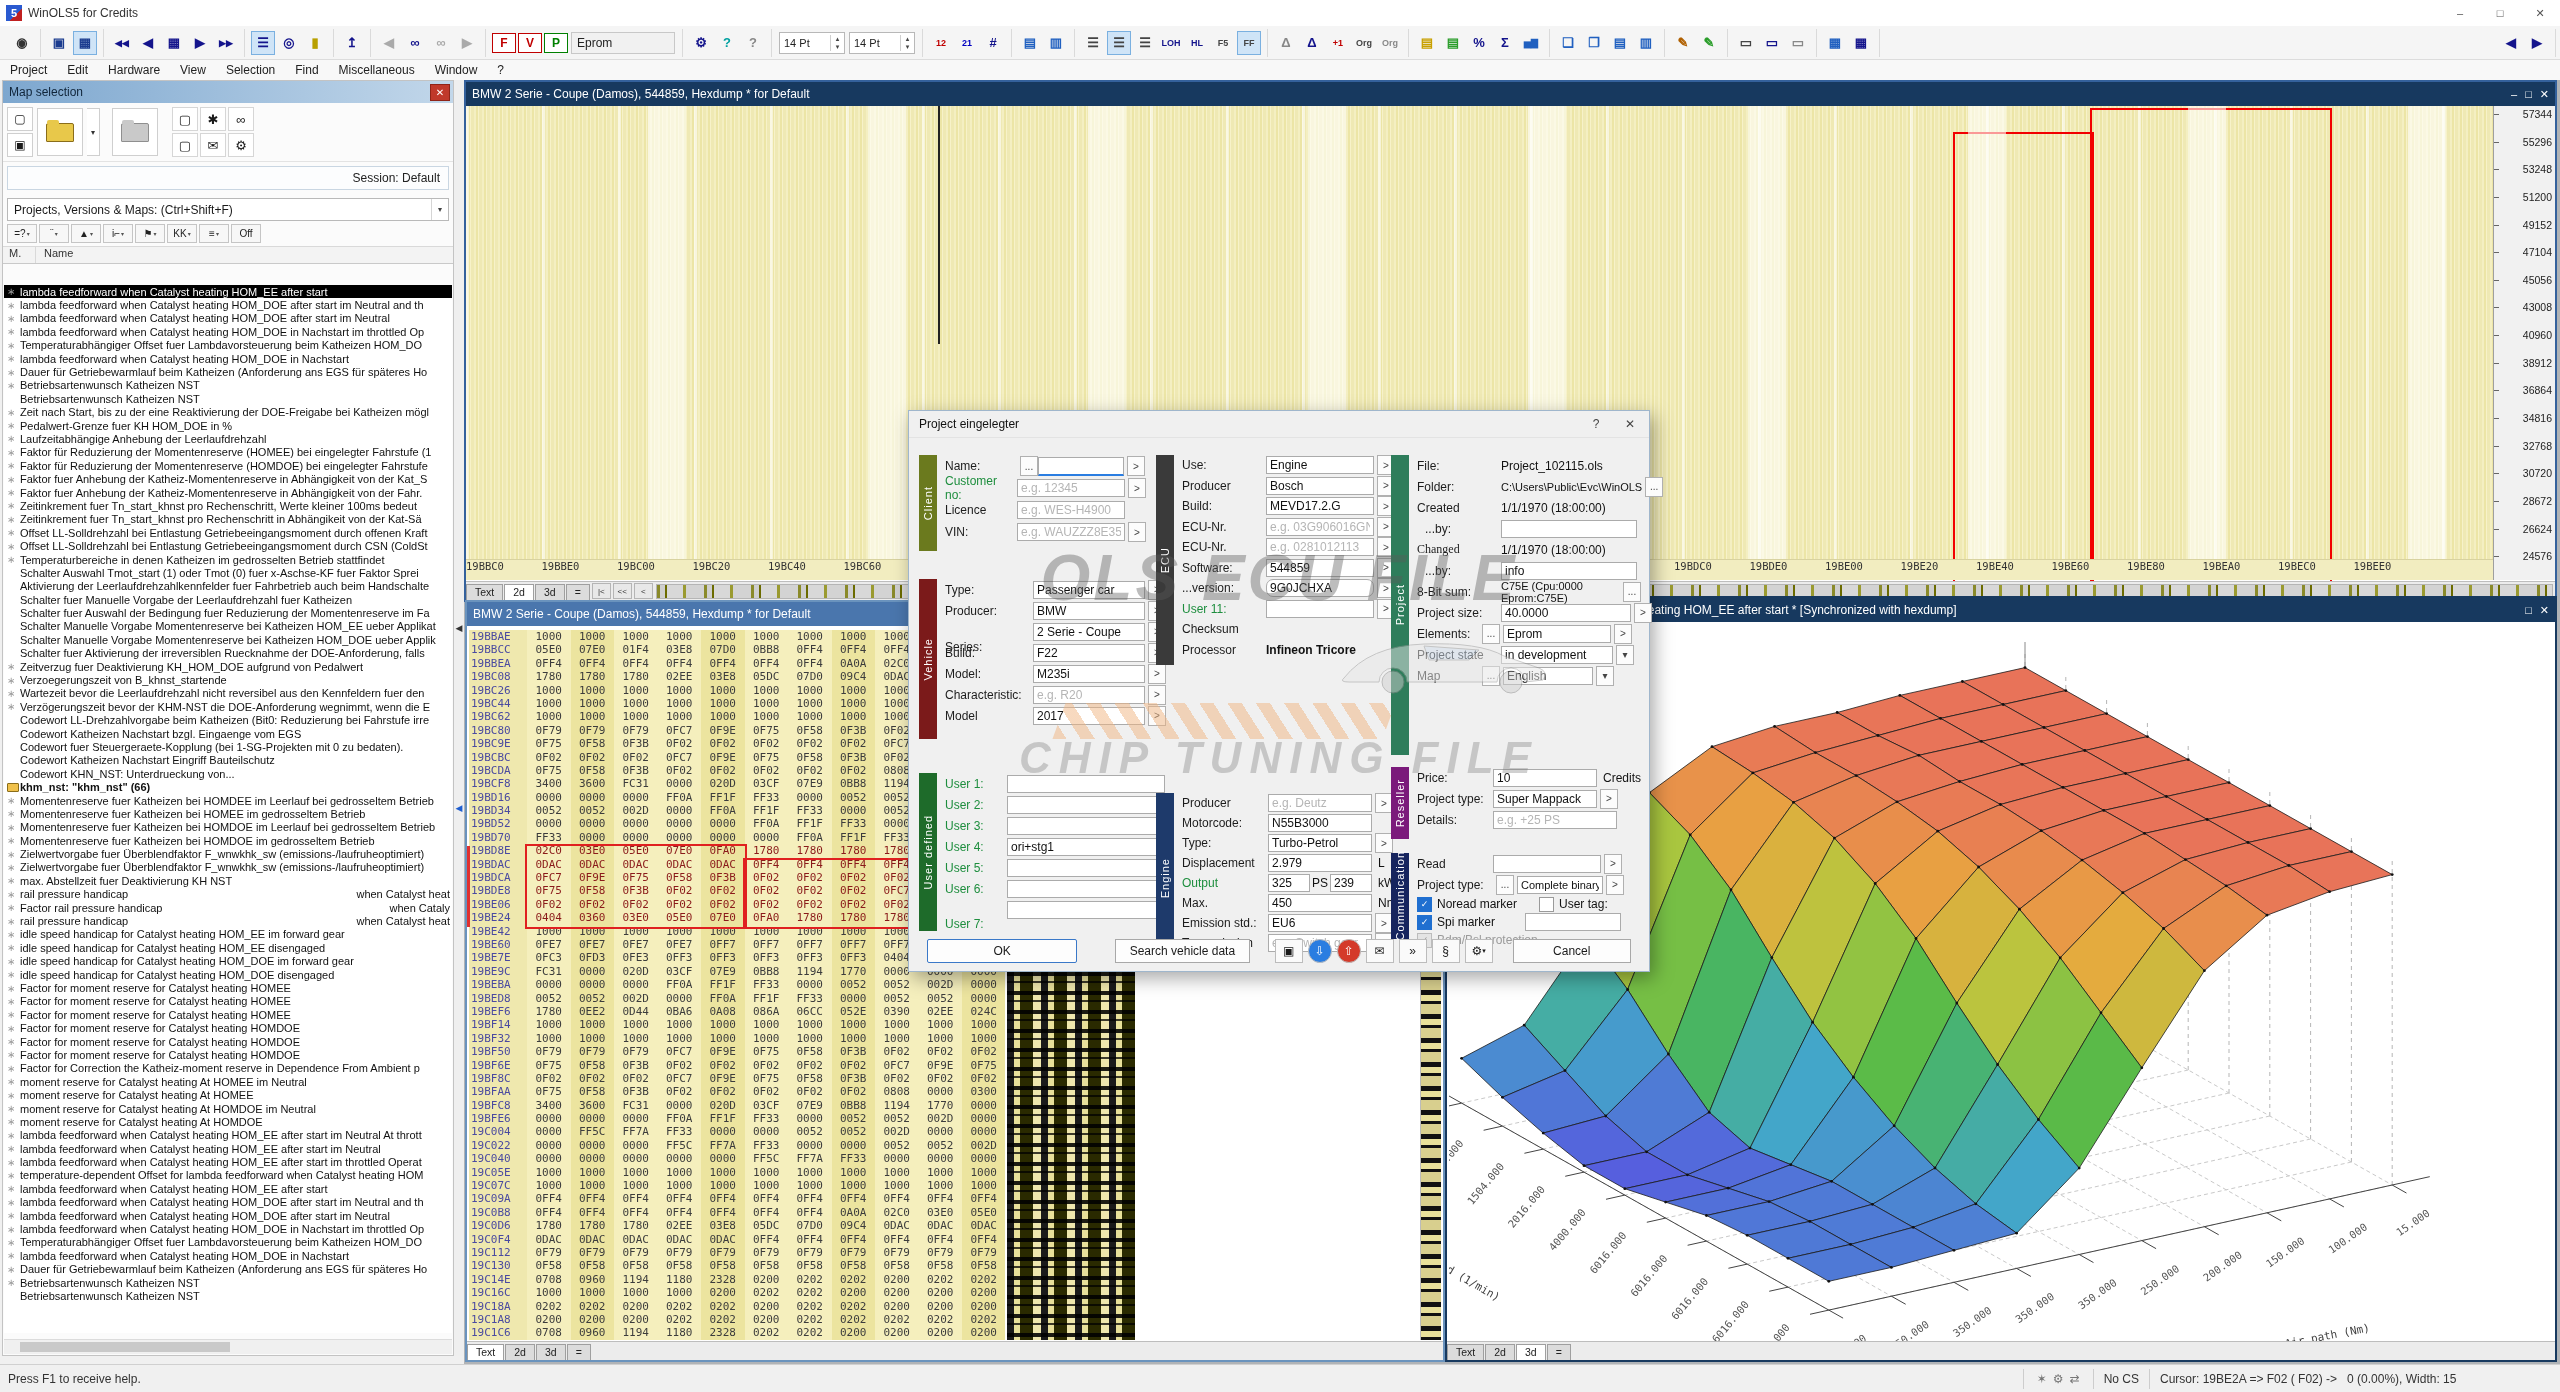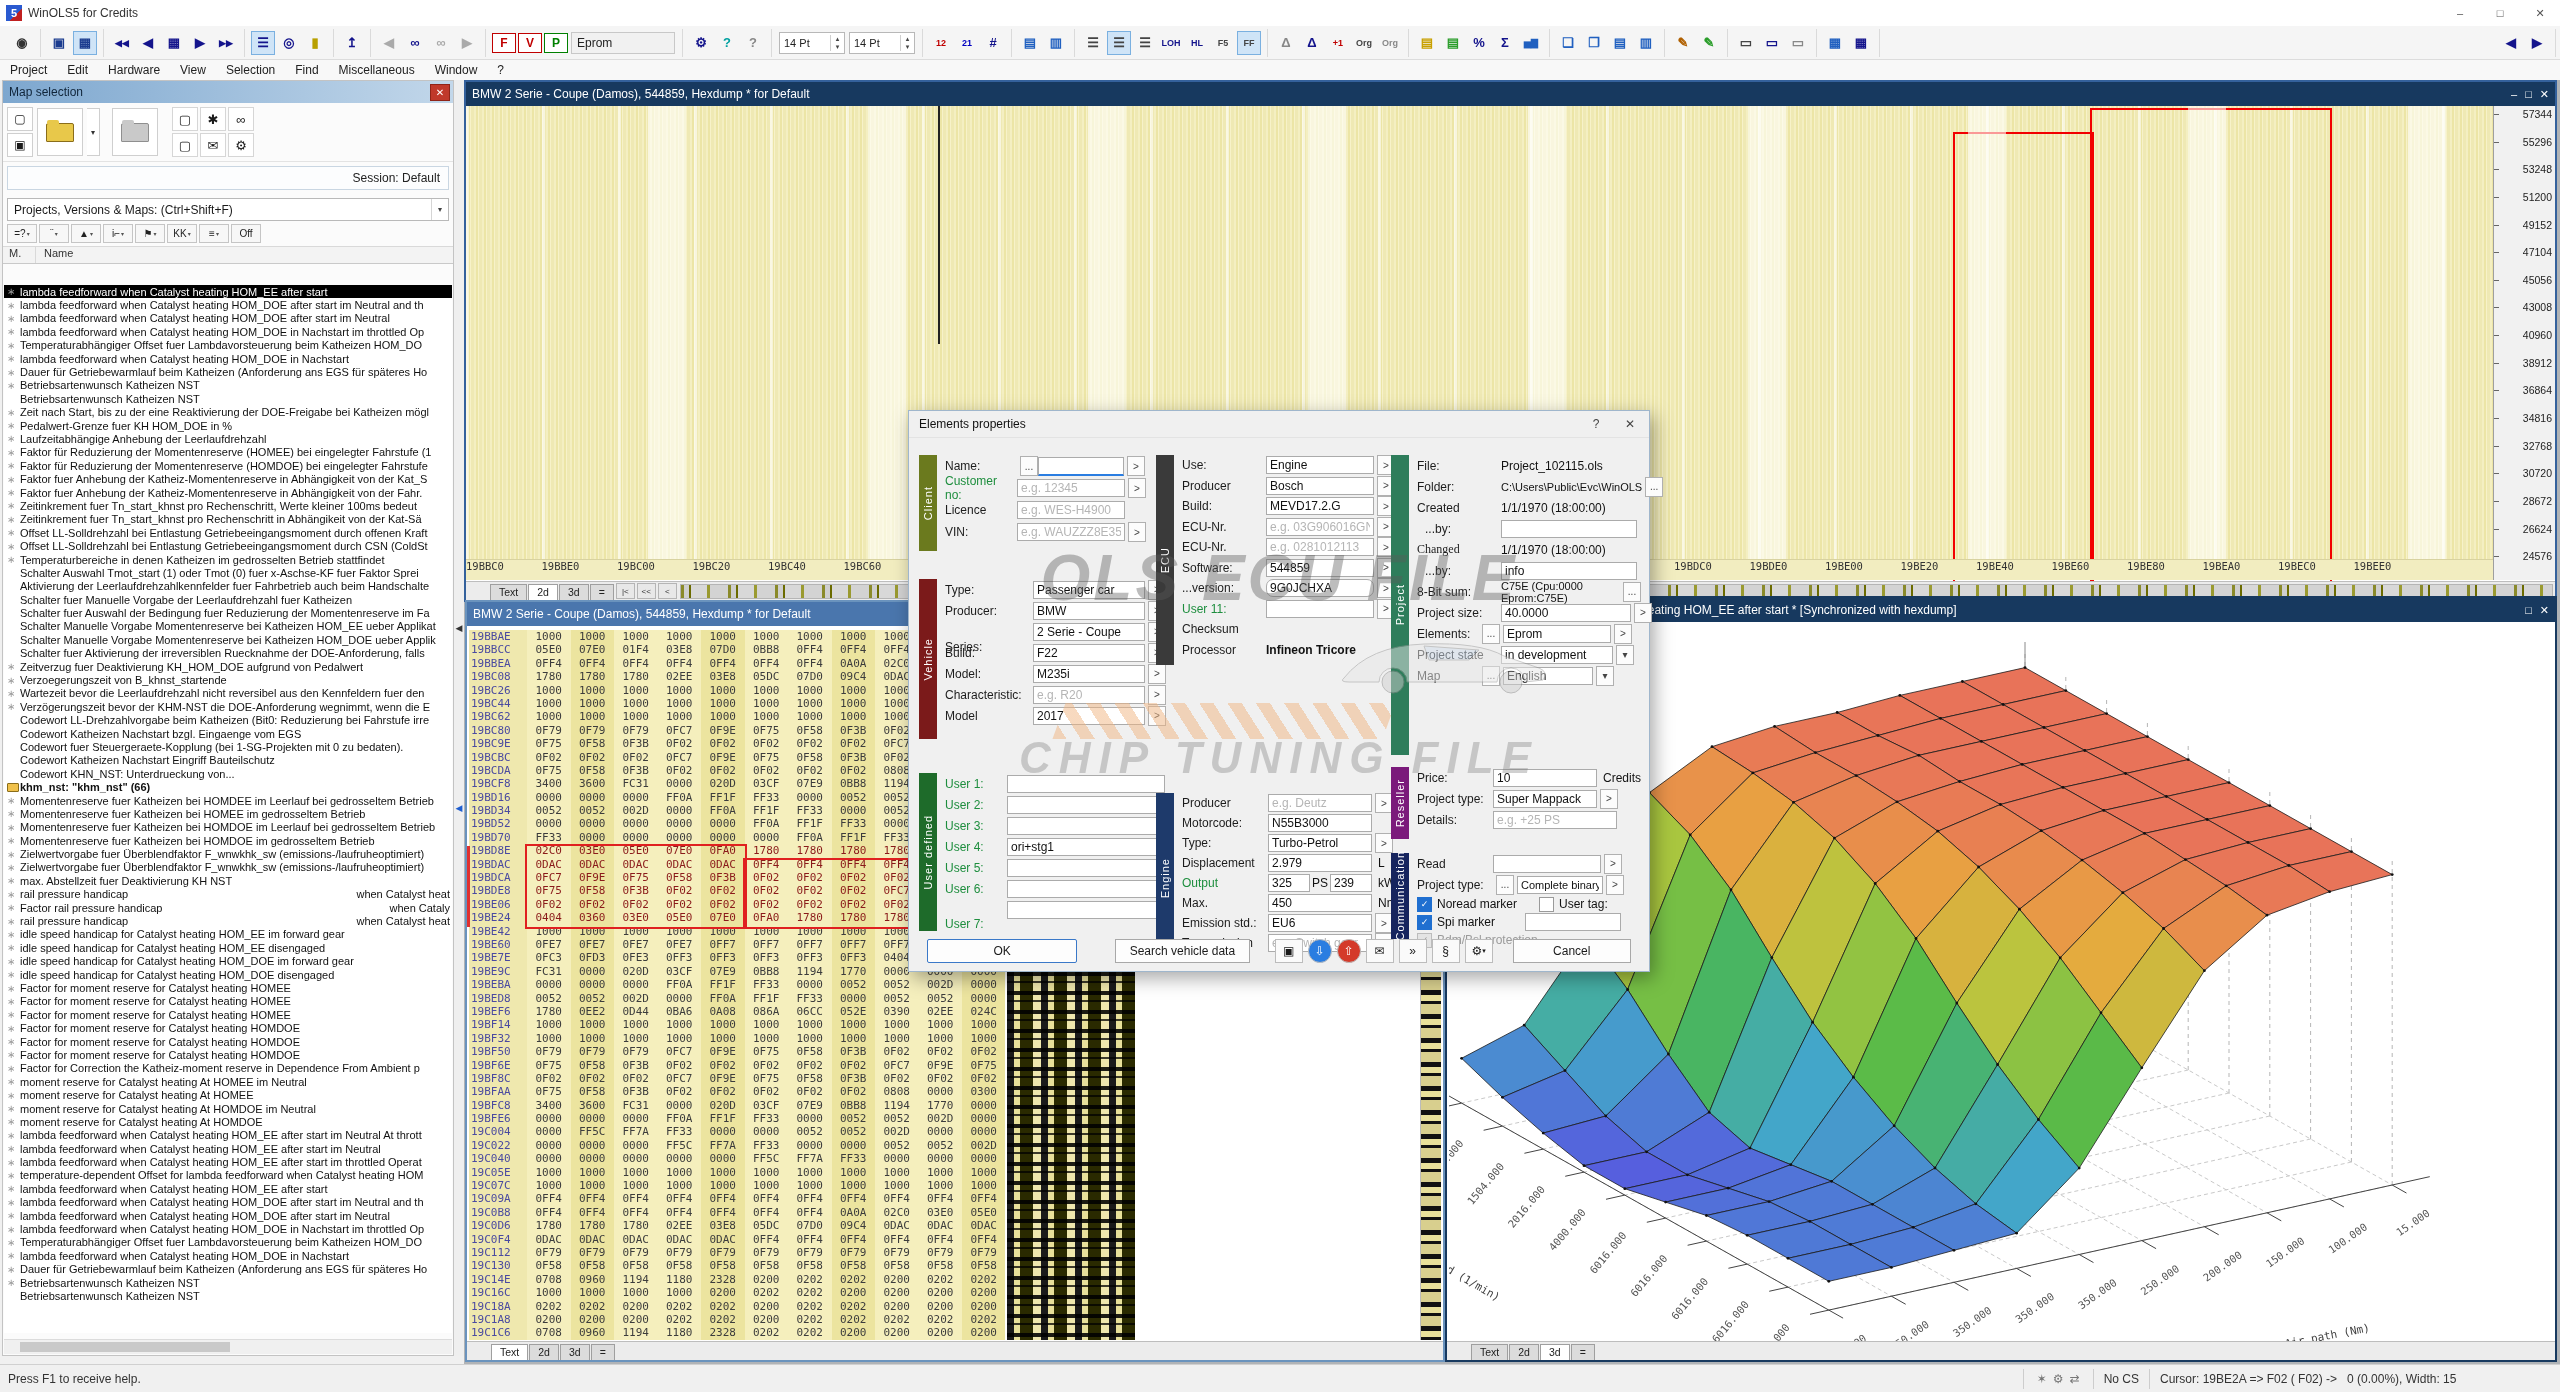--- a/index.html
+++ b/index.html
@@ -77,21 +77,21 @@
   #splitter{position:absolute;left:454px;top:0;width:10px;height:1276px;background:#efefef;display:flex;flex-direction:column;
             align-items:center;justify-content:center;gap:170px;color:#333;font-size:9px;}
   
   #mdi{position:absolute;left:464px;top:0;width:2096px;height:1284px;background:#b0b3b6;overflow:hidden;}
   .mwin{position:absolute;background:#fff;border:2px solid #34619c;box-sizing:border-box;}
   .mtitle{height:24px;display:flex;align-items:center;color:#fff;font-size:12px;padding:0 6px;white-space:nowrap;overflow:hidden;}
   .mtitle.active{background:#17395f;}
   .mtitle.inactive{background:#4a76ad;}
   .mtitle .ctr{margin-left:auto;display:flex;gap:8px;font-size:11px;flex:none;}
   .wtabs{position:absolute;left:0px;right:0px;bottom:0px;height:18px;background:#ececec;display:flex;align-items:flex-end;
-         font-size:10.5px;border-top:1px solid #bdbdbd;padding-left:24px;}
+         font-size:10.5px;border-top:1px solid #bdbdbd;}
   .wtab{padding:1px 8px 2px 8px;border:1px solid #9f9f9f;border-bottom:none;background:#dcdcdc;margin-right:1px;color:#222;}
   .wtab.on{background:#fff;}
   .wnav{width:17px;height:14px;border:1px solid #b5b5b5;background:#e8e8e8;font-size:8px;display:flex;align-items:center;
         justify-content:center;margin:0 1px 1px 1px;color:#333;}
   .hscroll-marks{flex:1;height:13px;margin:0 2px 1px 2px;border:1px solid #b5b5b5;
     background:repeating-linear-gradient(90deg,#8a8a2a 0 3px,#cfcfcf 3px 8px,#6b6b00 8px 10px,#d8d8d8 10px 26px,#9a9a30 26px 29px,#d3d3d3 29px 47px);}
   
   #w1content{position:absolute;left:0;top:24px;right:62px;bottom:40px;
     background:
       repeating-linear-gradient(90deg,rgba(255,255,255,.55) 0 3px,transparent 3px 76px),
@@ -1755,21 +1755,21 @@
           <div class="wtab on">3d</div>
           <div class="wtab">=</div>
         </div>
     </div>
 
   </div>
 </div>
 
 <div id="dialog">
   <div id="dtitle">
-    <span>Elements properties</span>
+    <span>Project eingelegter</span>
     <span class="sp">
       <span class="db">?</span>
       <span class="db close">✕</span>
     </span>
   </div>
 
   <div class="sec" style="left:10px;top:44px;width:232px;height:96px;">
     <div class="sbar" style="background:#6b7a1e;">
         <span>Client</span>
       </div>

